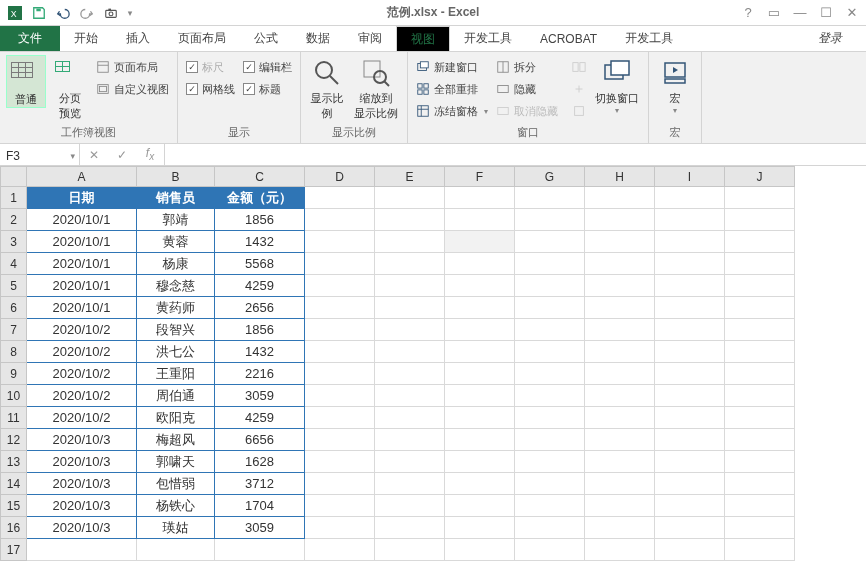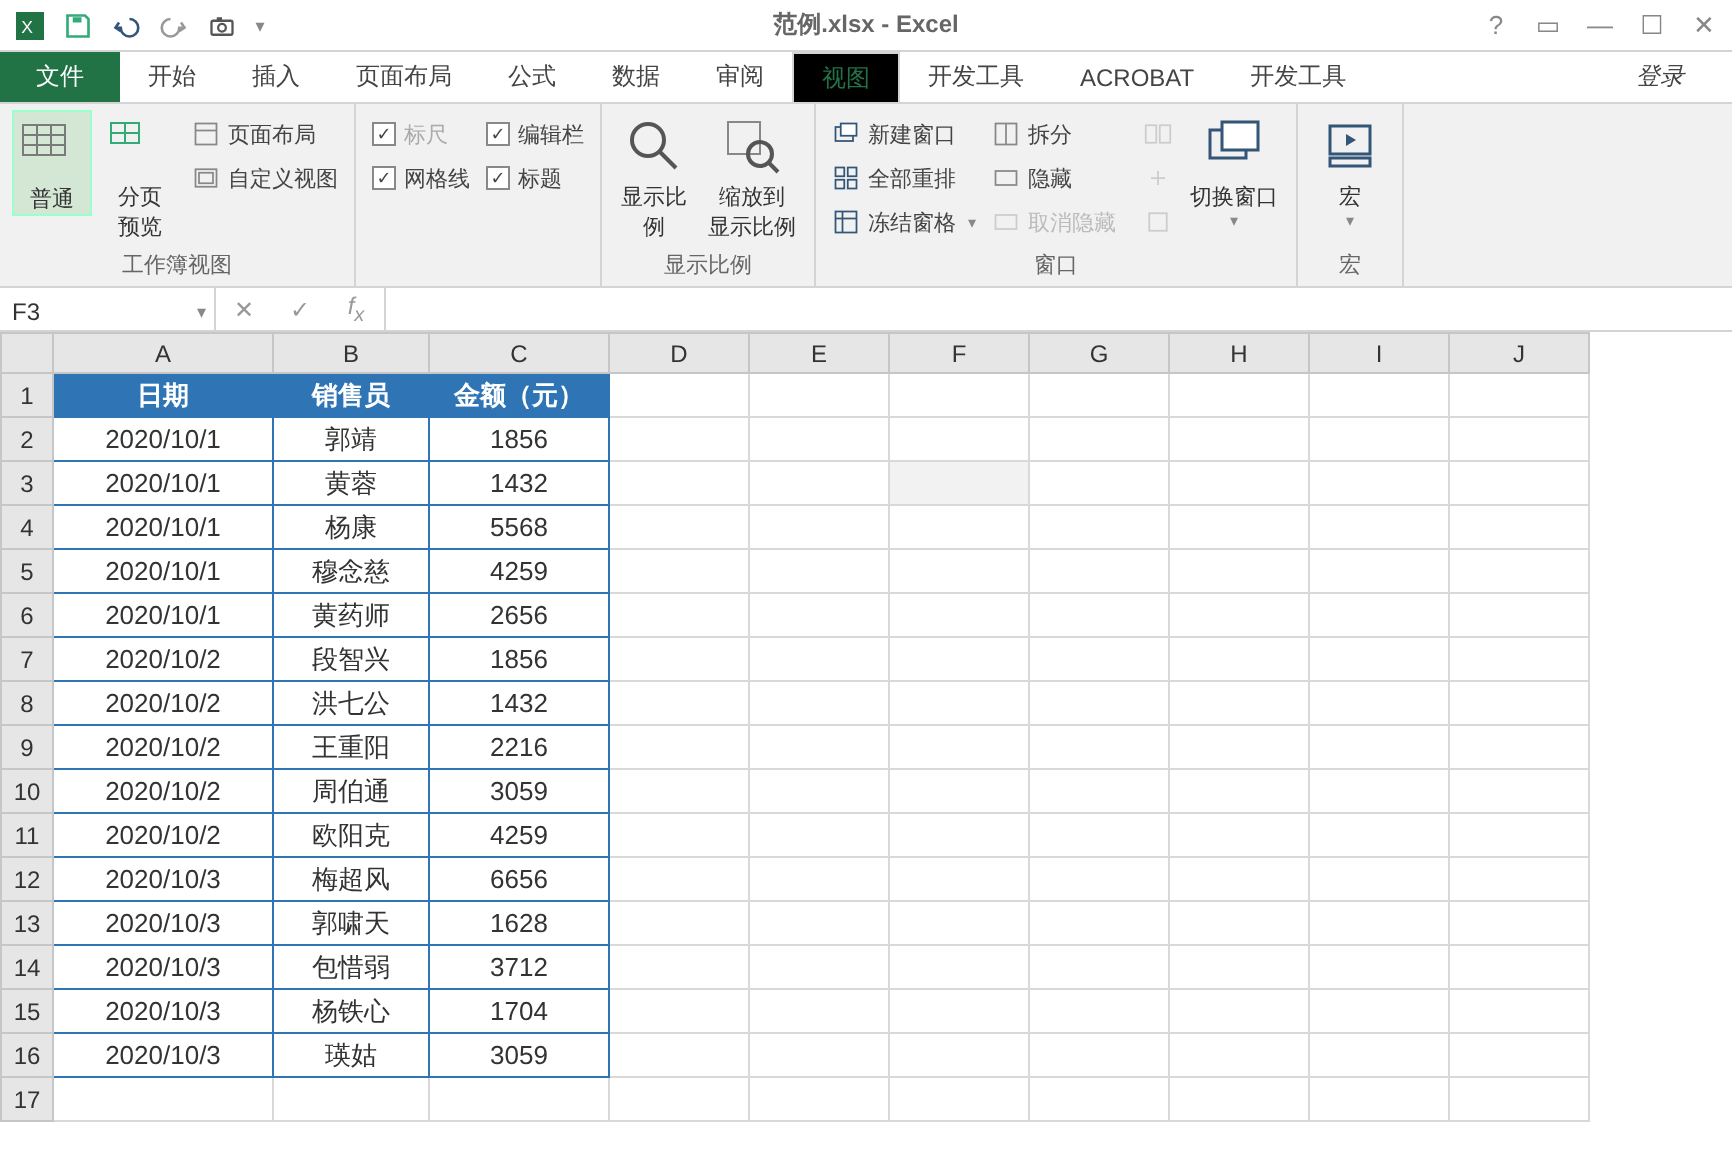--- a/index.html
+++ b/index.html
@@ -28,21 +28,21 @@
 .group-label { text-align: center; font-size: 11px; color: #666; padding: 2px 0 3px 0; }
 .bigbtn { display: flex; flex-direction: column; align-items: center; width: 40px; padding-top: 2px; cursor: pointer; font-size: 11px; text-align: center; }
 .bigbtn .ic { width: 32px; height: 32px; margin-bottom: 2px; display:flex; align-items:center; justify-content:center; }
 .smallstack { display: flex; flex-direction: column; gap: 2px; padding-top: 2px; }
 .smallbtn { display: flex; align-items: center; gap: 4px; height: 20px; font-size: 11px; cursor: pointer; color: #444; padding: 0 2px; white-space: nowrap; }
 .chkbox { width: 12px; height: 12px; border: 1px solid #888; display: inline-flex; align-items: center; justify-content: center; font-size: 9px; background:#fff; color:#444; }
 .smallbtn svg { width:14px; height:14px; flex:none; }
 
 
 .fbar { height: 22px; display: flex; align-items: stretch; border-bottom: 1px solid #d4d4d4; background:#fff; }
-.namebox { width: 108px; border-right: 1px solid #d4d4d4; display: flex; align-items: center; padding: 12px 6px; font-size: 12px; position:relative; }
+.namebox { width: 80px; border-right: 1px solid #d4d4d4; display: flex; align-items: center; padding: 12px 6px; font-size: 12px; position:relative; }
 .namebox::after { content:"▾"; position:absolute; right:4px; color:#888; font-size:9px; }
 .fbar-btns { display:flex; align-items:center; border-right:1px solid #d4d4d4; }
 .fbar-btn { width: 28px; display: flex; align-items: center; justify-content: center; color: #999; font-size: 12px; }
 .fbar-input { flex:1; display:flex; align-items:center; padding:0 6px; }
 
 
 .grid-wrap { position: relative; overflow: hidden; height: calc(583px - 26px - 26px - 92px - 22px); }
 table.sheet { border-collapse: collapse; table-layout: fixed; }
 .colhdr th, .rowhdr { background: #e6e6e6; border: 1px solid #c6c6c6; font-weight: normal; color: #333; text-align: center; font-size: 12px; }
 .colhdr th { height: 20px; }
@@ -199,20 +199,21 @@
         <div class="smallbtn">
             <span class="chkbox">✓</span>
             <span>编辑栏</span>
           </div>
         <div class="smallbtn">
             <span class="chkbox">✓</span>
             <span>标题</span>
           </div>
       </div>
     </div>
+    <div class="group-label">显示</div>
   </div>
 
   <div class="group">
     <div class="group-body">
       <div class="bigbtn">
         <div class="ic">
             <svg viewBox="0 0 32 32">
               <circle cx="13" cy="13" r="8" fill="none" stroke="#555" stroke-width="2"></circle>
               <line x1="19" y1="19" x2="27" y2="27" stroke="#555" stroke-width="2"></line>
             </svg>

